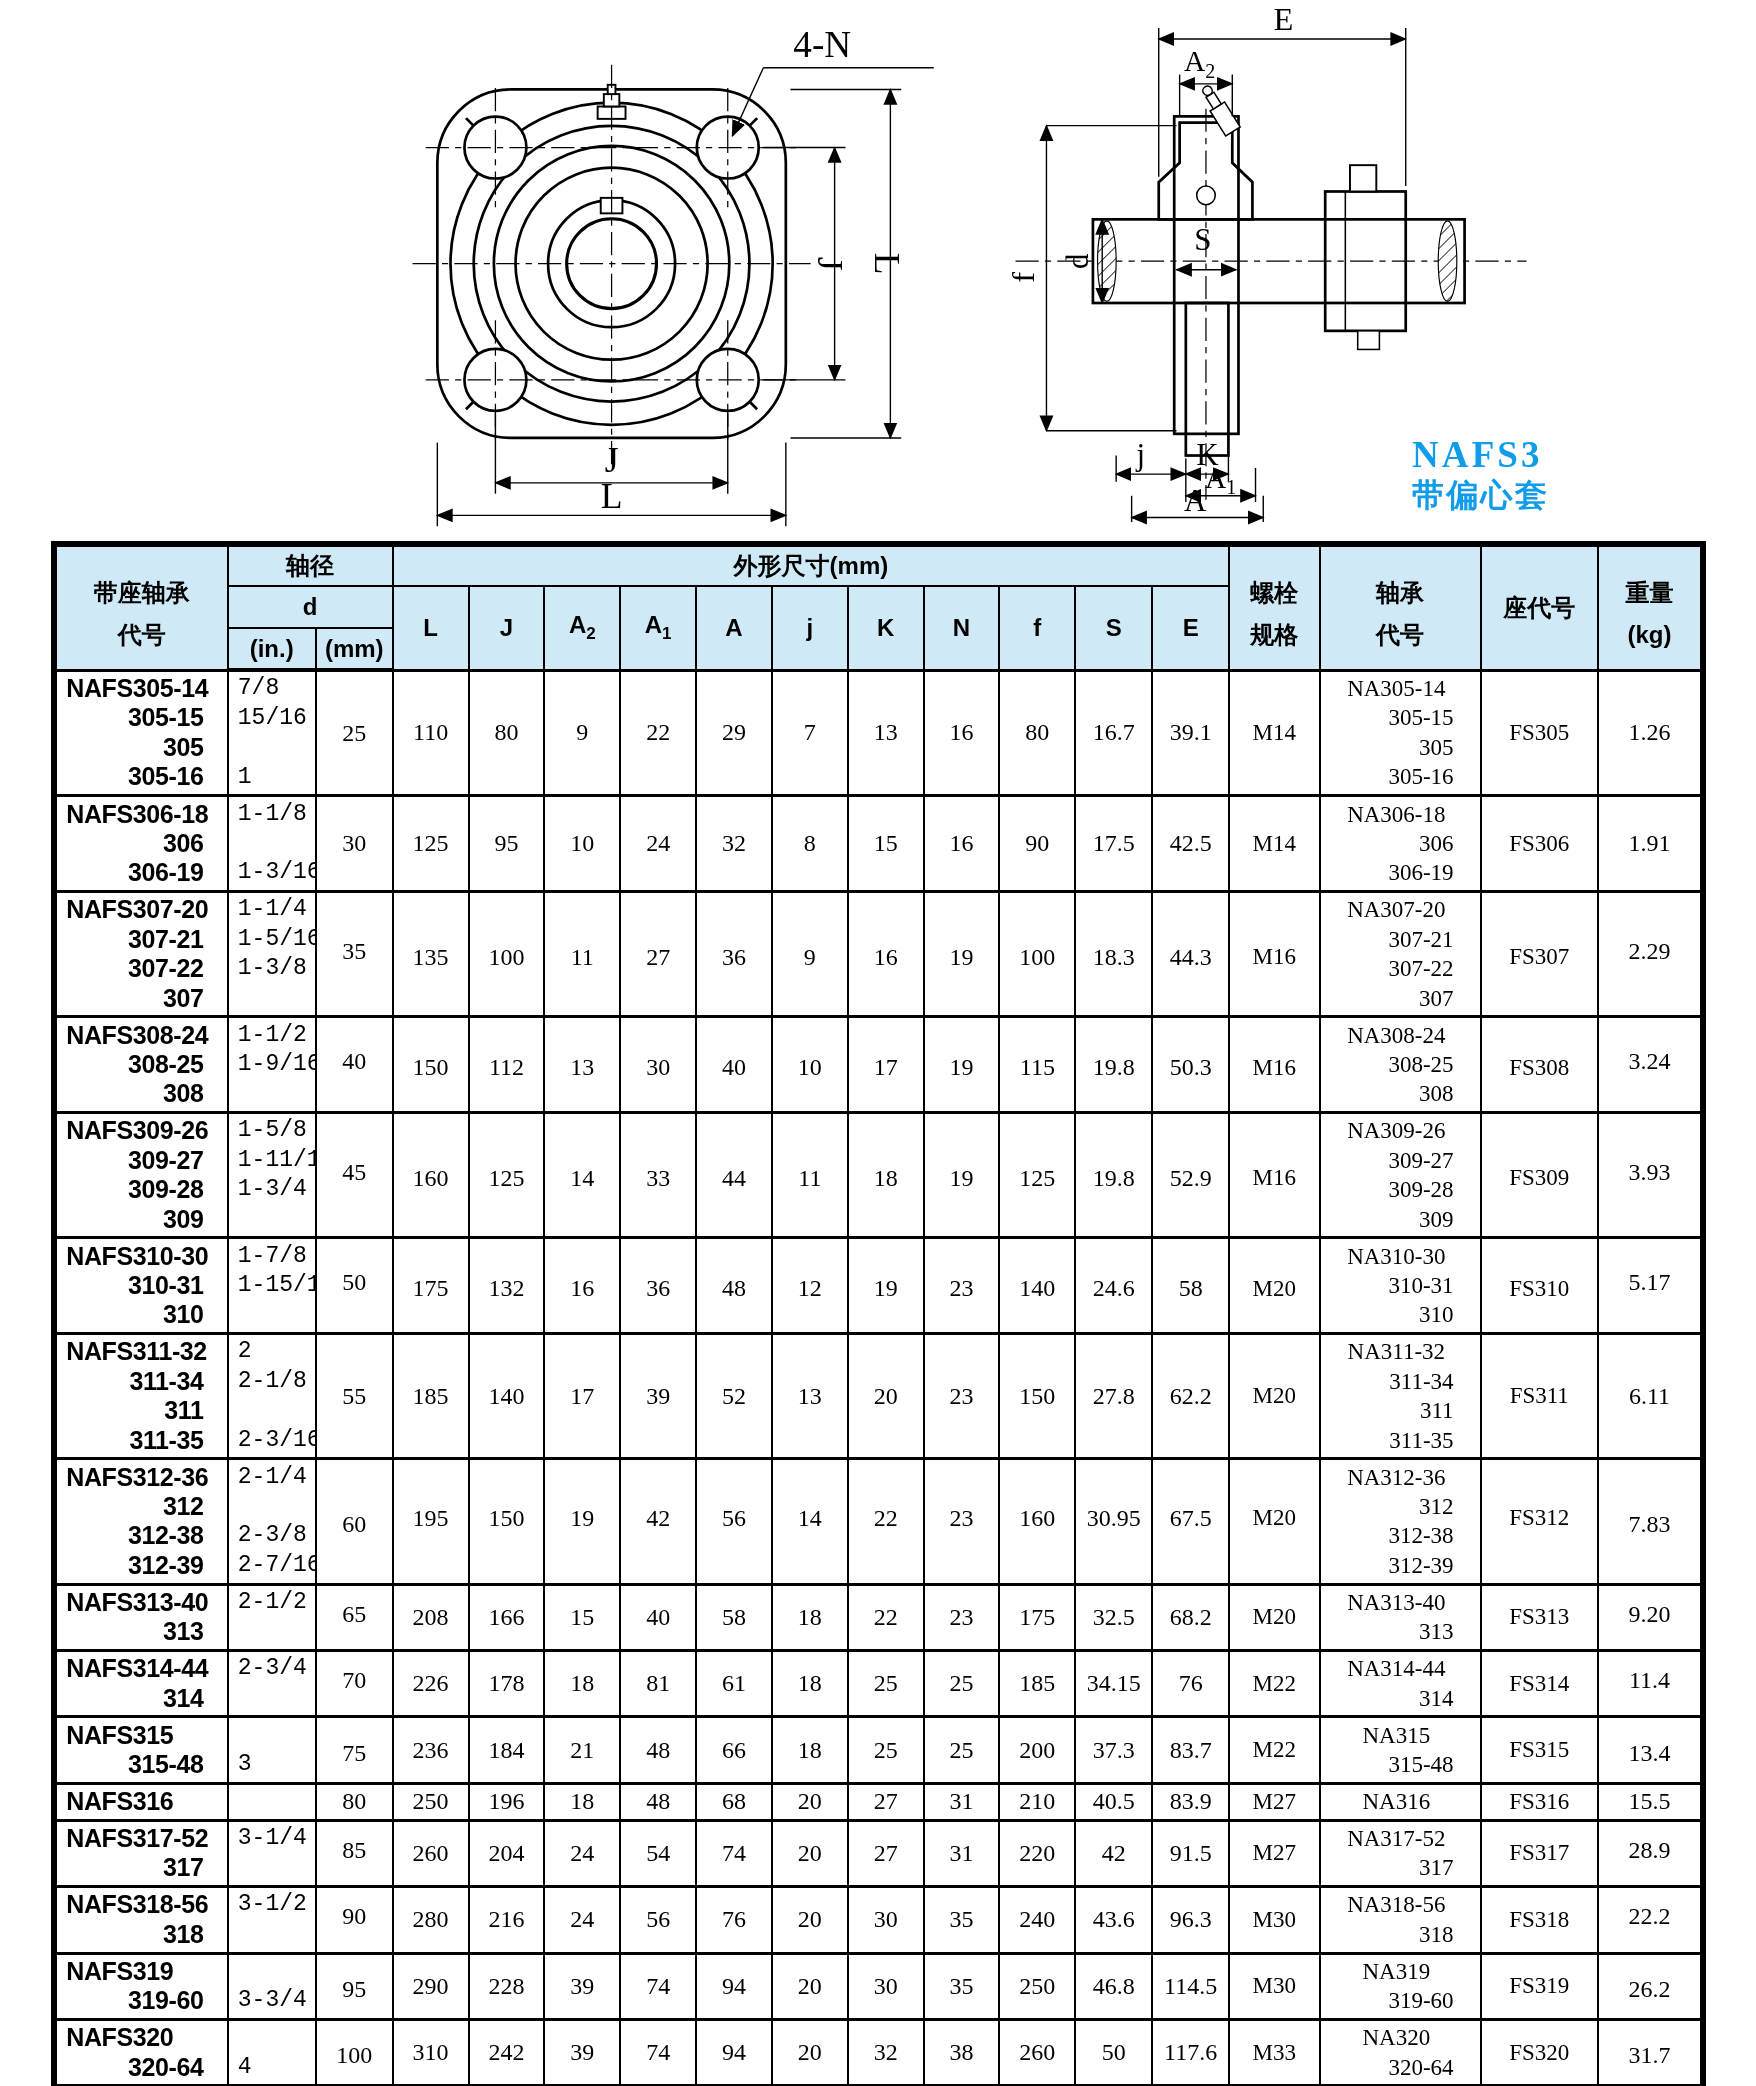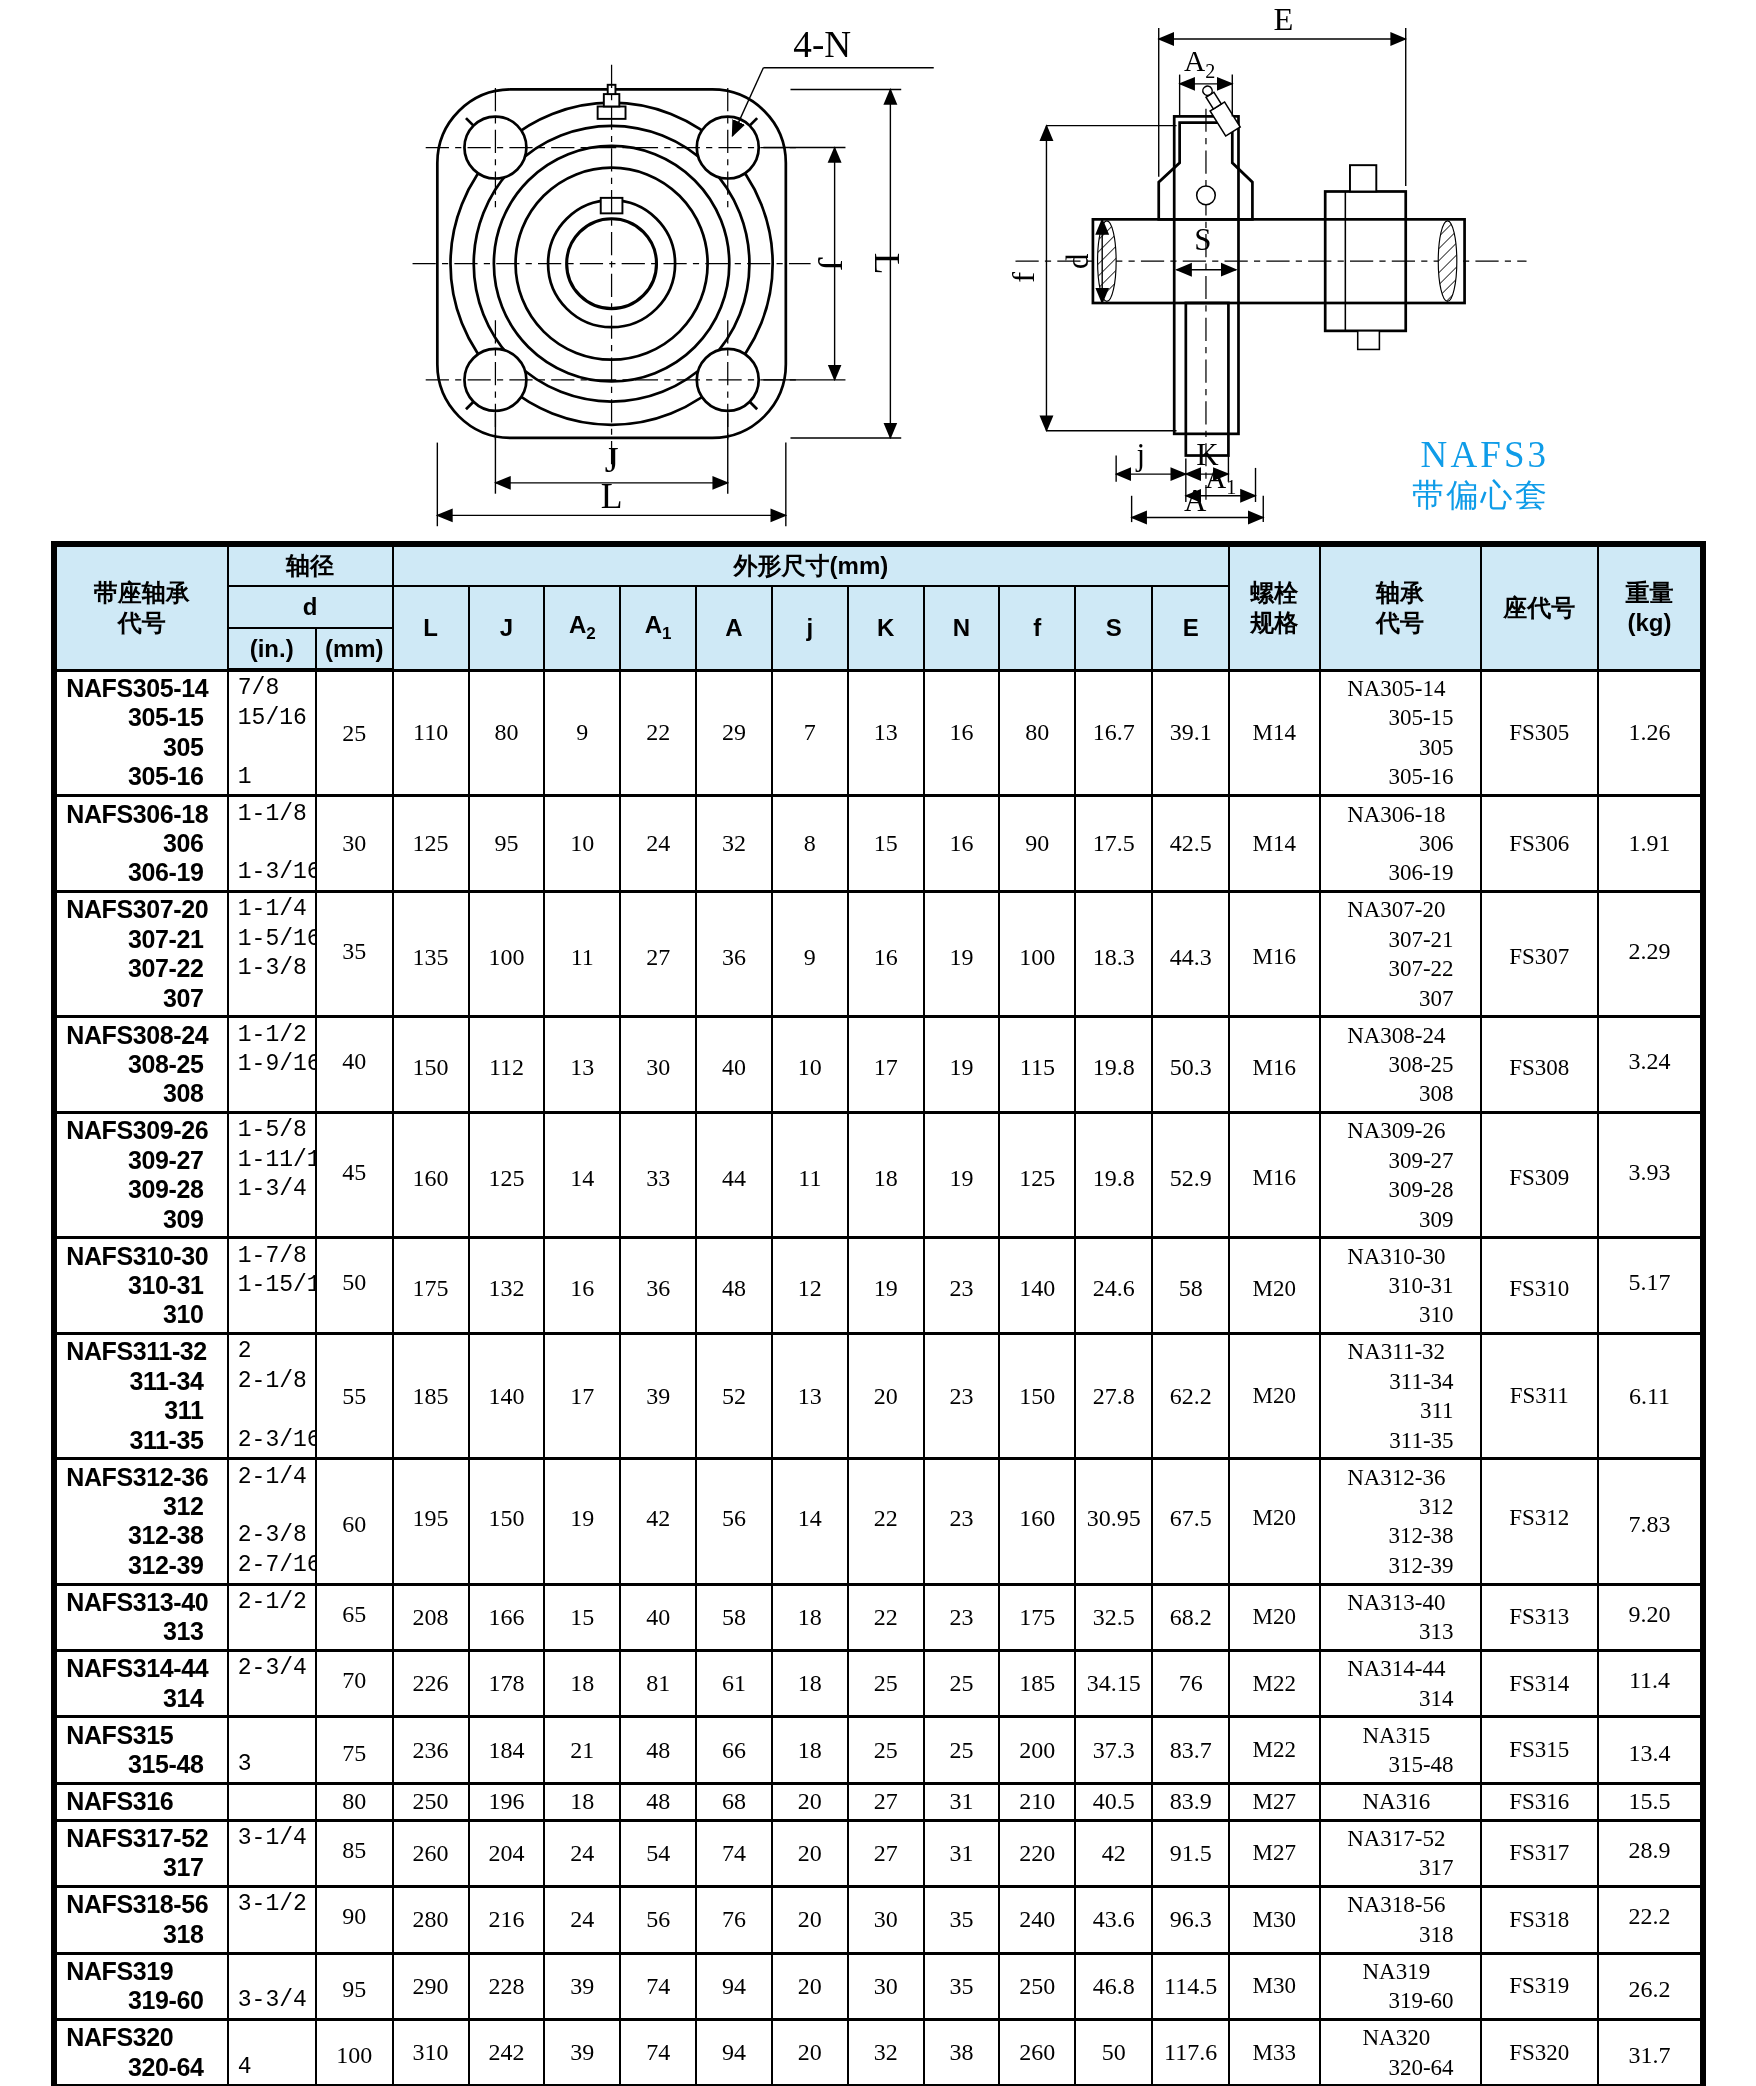--- a/index.html
+++ b/index.html
@@ -6,34 +6,34 @@
   #page{position:relative;width:1757px;height:2087px;background:#ffffff;overflow:hidden;
         font-family:"Liberation Serif",serif;color:#000;}
   .draw{position:absolute;}
   .dtx{font-family:"Liberation Serif",serif;font-size:46px;fill:#000;text-anchor:middle;}
   .dtx2{font-family:"Liberation Serif",serif;font-size:42px;fill:#000;text-anchor:middle;}
   .cl{stroke:#000;stroke-width:1.6;stroke-dasharray:30 8 8 8;fill:none;}
   .dim{stroke:#000;stroke-width:1.8;fill:none;}
   .out{stroke:#000;fill:none;stroke-width:3.5;}
   
   .series-label{position:absolute;left:1412px;top:434px;color:#0f9ce8;
-        font-family:"Liberation Serif",serif;font-weight:normal;line-height:1.15;text-align:right;}
+        font-family:"Liberation Serif",serif;font-weight:bold;line-height:1.15;}
   .series-label .l1{display:block;font-size:37px;letter-spacing:3.1px;}
   .series-label .l2{display:block;font-size:32px;letter-spacing:2.3px;font-family:"Liberation Sans",sans-serif;}
   
   table.spec{position:absolute;left:51px;top:541px;width:1655px;border-collapse:collapse;
         table-layout:fixed;background:#fff;border:6.2px solid #000;}
   .spec th,.spec td{border:2.3px solid #000;padding:0;overflow:hidden;}
   .spec thead th{background:#cfe9f6;font-family:"Liberation Sans",sans-serif;font-weight:700;
         font-size:24px;text-align:center;vertical-align:middle;}
   .spec thead tr{height:42px;}
   .spec thead tr:last-child th{border-bottom:4.6px solid #000;}
   .h-dim{font-size:26px;}
   .h-dim sub{font-size:17px;}
-  .hline{display:block;line-height:1.22;}
+  .hline{display:block;line-height:1.22;margin-top:12px;}
   .spec tbody td{border-width:3.9px 2.3px;vertical-align:middle;}
   td.num{font-size:24px;text-align:center;font-family:"Liberation Serif",serif;}
   .lines{display:block;padding:2.3px 0;}
   .ln{display:block;line-height:29.4px;white-space:nowrap;}
   .cell-code{vertical-align:top;}
   .cell-code .lines{padding:2.3px 23px 2.3px 9.3px;}
   .cell-code .ln{font-family:"Liberation Sans",sans-serif;font-weight:bold;font-size:25px;
         letter-spacing:-0.4px;text-align:right;}
   .cell-code .ln:first-child{text-align:left;}
   .cell-din{vertical-align:top;}

